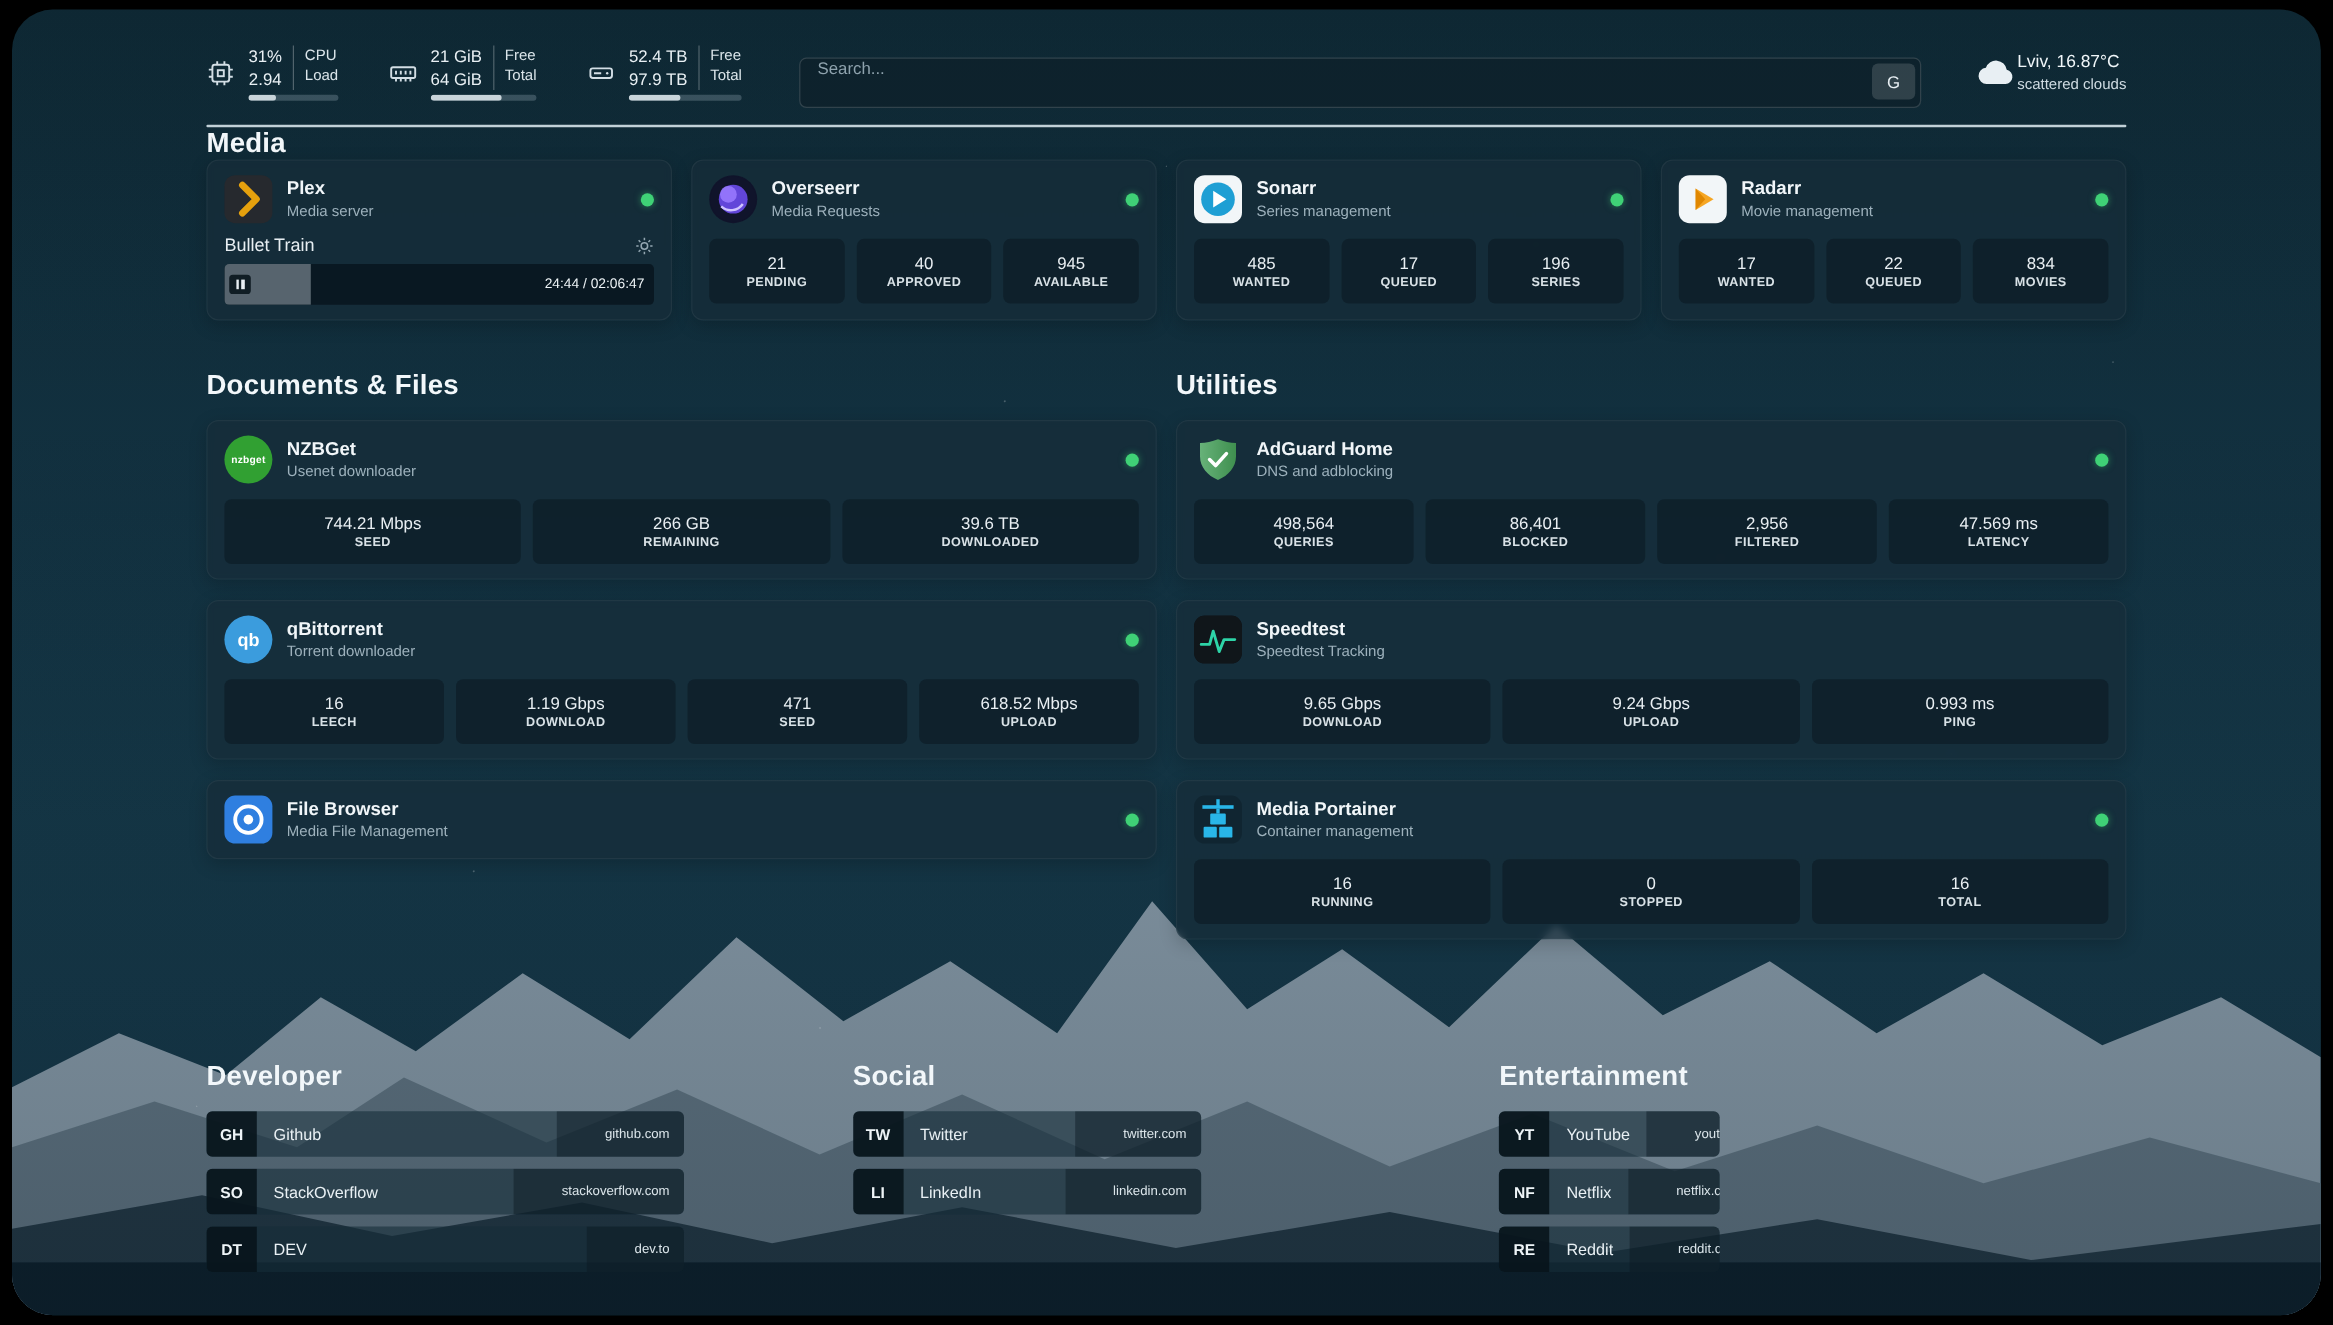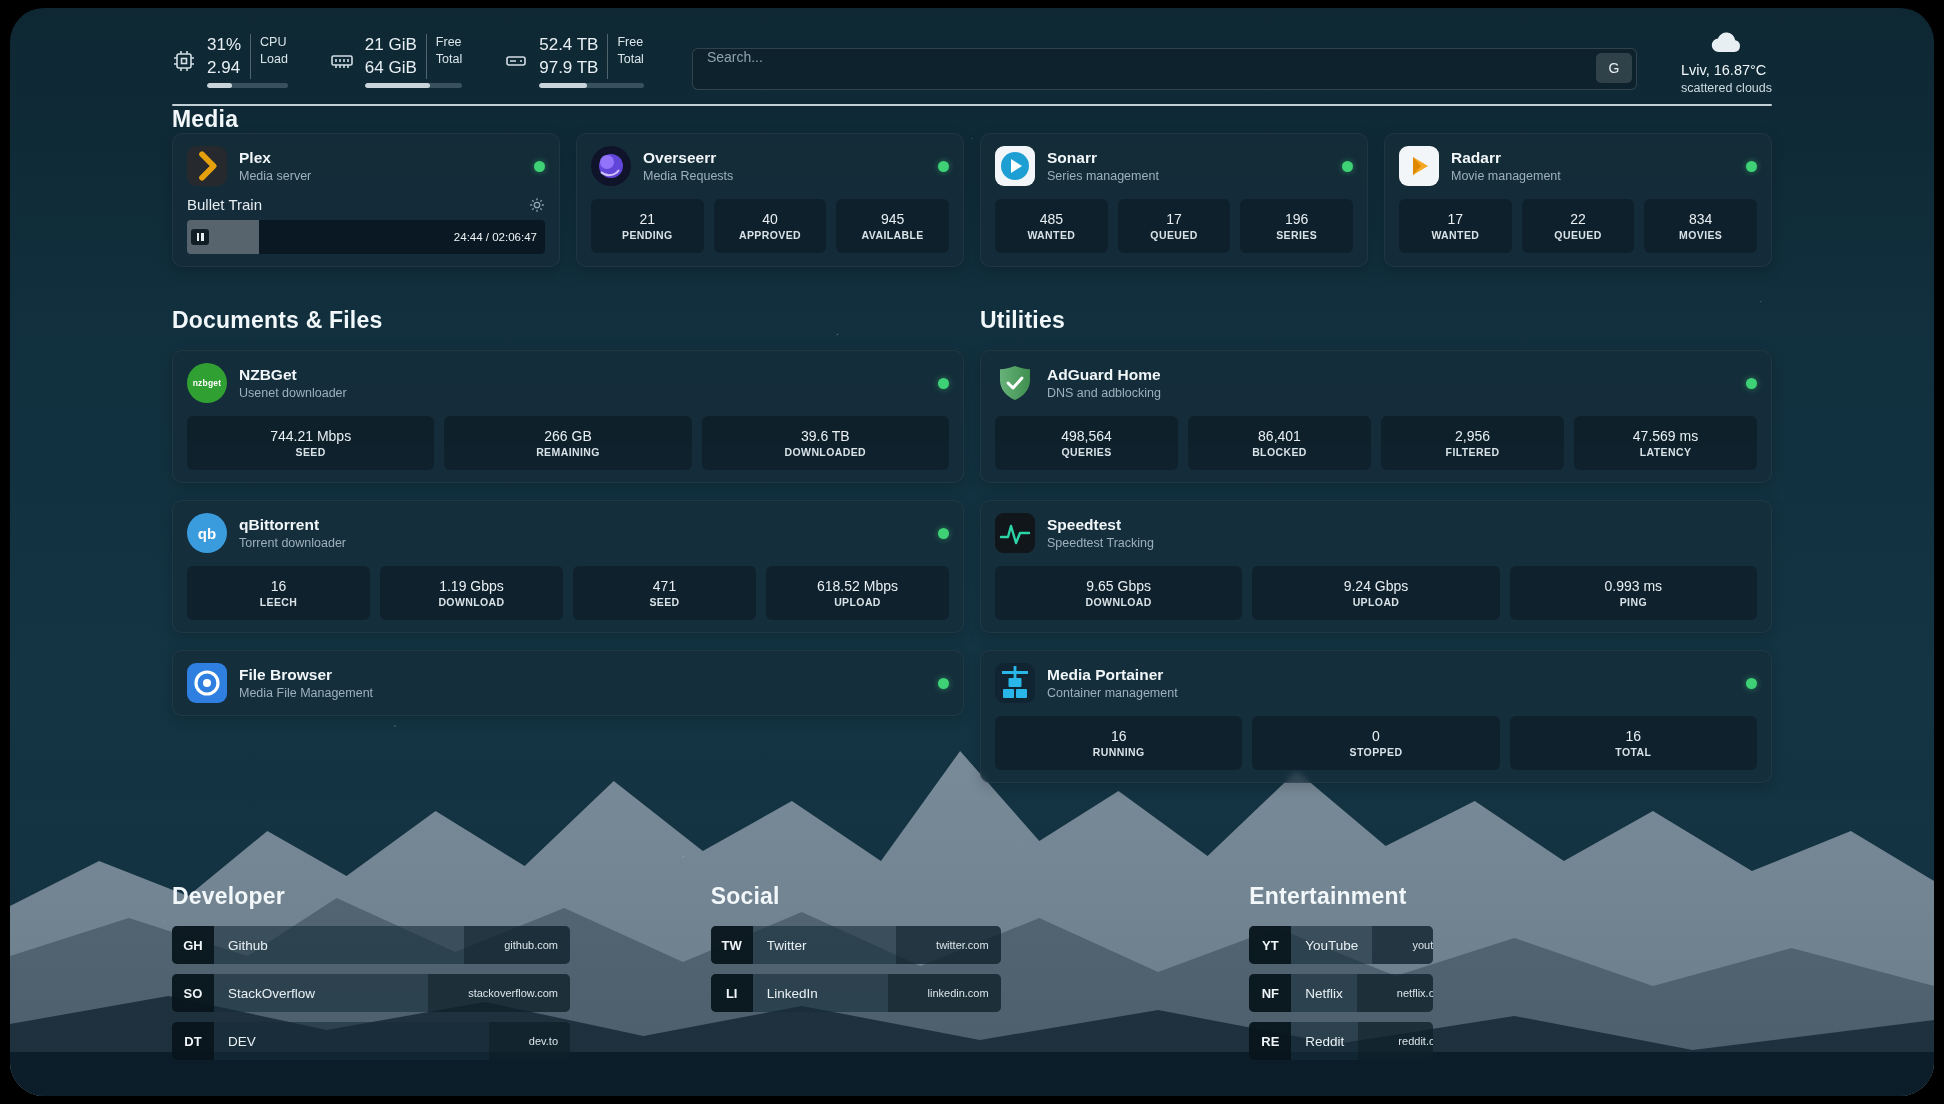--- a/index.html
+++ b/index.html
@@ -24,33 +24,33 @@
     radial-gradient(1.5px 1.5px at 8% 84%,rgba(255,255,255,.35),transparent 60%);}
   .content{position:relative;z-index:3;padding:0 162px;color:#eaf1f5;}
 
   
   .topbar{display:flex;align-items:center;margin-top:30px;height:46px;}
   .widget{display:flex;align-items:center;gap:11px;margin-right:42px;}
   .w-icon{width:24px;height:24px;color:#d3dee5;flex:0 0 auto;}
   .w-icon svg{width:100%;height:100%;display:block;}
   .w-main{display:flex;flex-direction:column;}
   .w-rows{display:flex;align-items:stretch;}
-  .w-vals{display:flex;flex-direction:column;align-items:flex-start;padding-right:9px;font-size:17px;line-height:1.3;color:#e9f0f4;}
+  .w-vals{display:flex;flex-direction:column;align-items:center;padding-right:9px;font-size:14px;line-height:1.3;color:#e9f0f4;}
   .w-labs{display:flex;flex-direction:column;align-items:flex-start;padding-left:9px;border-left:1px solid rgba(255,255,255,.28);
           font-size:12.5px;line-height:1.3;color:#dbe5ea;}
   .bar{margin-top:4px;height:5px;border-radius:3px;background:rgba(125,148,160,.38);overflow:hidden;}
   .bar i{display:block;height:100%;border-radius:3px;background:#c9d4da;}
   .searchbox{flex:1;display:flex;align-items:flex-start;height:40px;margin:16px 44px 0 6px;border-radius:6px;
              background:rgba(14,32,42,.72);border:1px solid rgba(255,255,255,.15);}
   .searchbox input{flex:1;background:transparent;border:0;outline:none;color:#e2ebf0;font-size:14px;padding:0 14px;
                    font-family:inherit;}
   .searchbox input::placeholder{color:#8ea2ad;}
   .g-btn{width:36px;height:30px;margin:4px;border:0;border-radius:5px;background:rgba(255,255,255,.14);color:#e8eff3;
          font-size:14px;font-family:inherit;cursor:pointer;display:grid;place-items:center;}
-  .weather{display:flex;align-items:center;flex-direction:column;}
+  .weather{display:flex;align-items:center;}
   .weather-icon{width:36px;height:36px;color:#e8eff3;}
   .weather-icon svg{width:100%;height:100%;display:block;}
   .weather-text{display:flex;flex-direction:column;line-height:1.35;}
   .weather-loc{font-size:14.5px;color:#f0f6f9;}
   .weather-cond{font-size:12.5px;color:#cfdbe2;}
   .rule{height:2px;background:rgba(226,238,244,.85);border-radius:1px;margin-top:20px;}
 
   
   h2.sec{font-size:23px;font-weight:700;color:#f2f7fa;margin:0;letter-spacing:.2px;}
   .sec-media{margin:64px 0 16px;}

